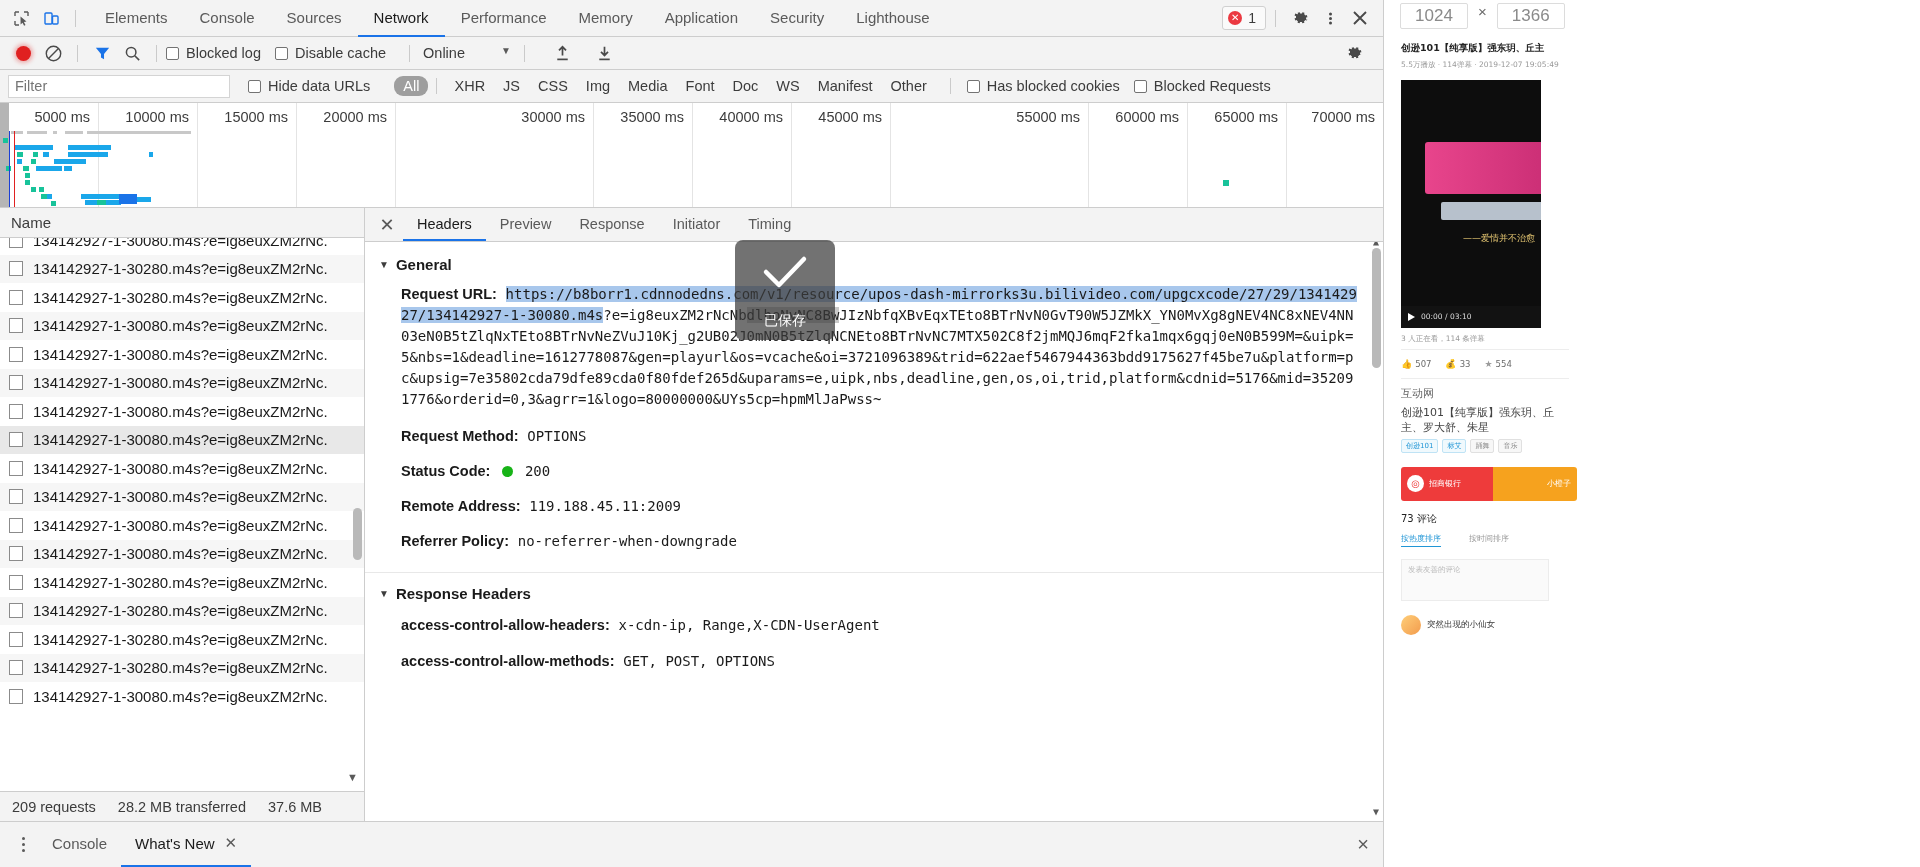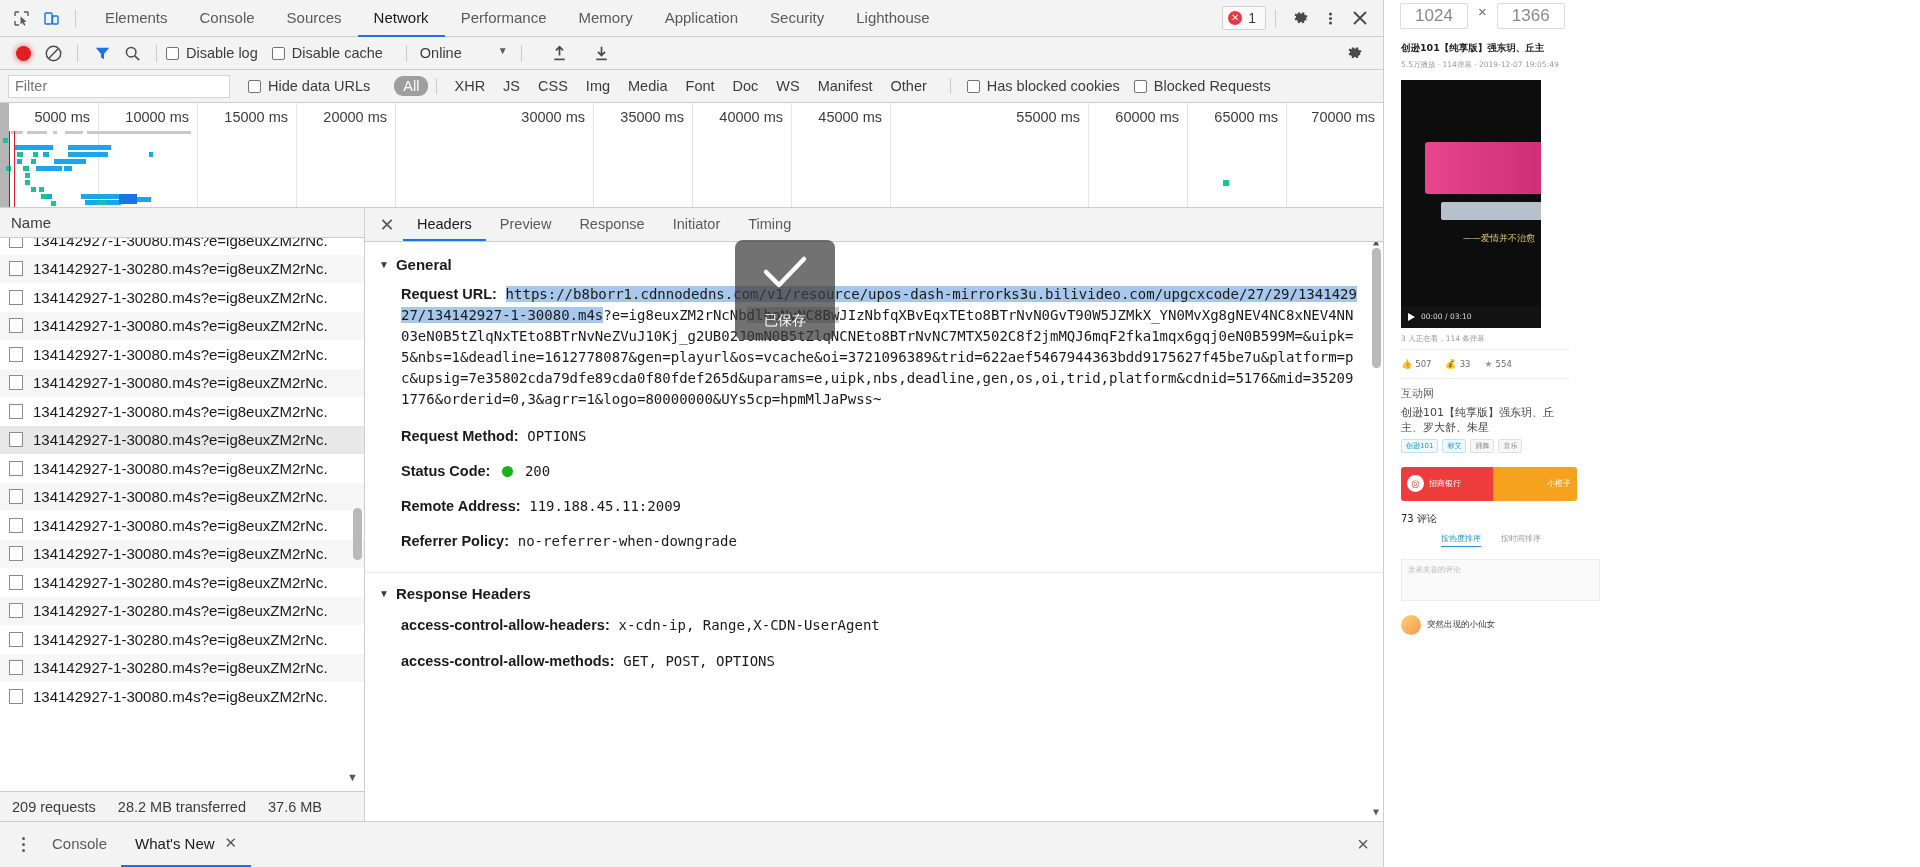--- a/index.html
+++ b/index.html
@@ -359,25 +359,25 @@
     background: linear-gradient(90deg,#ee3b3b 0 52%, #f6a21e 52% 100%);
     border-radius: 3px; display: flex; align-items: center; gap: 5px;
     padding: 0 6px; color: #fff; font-size: 8px;
   }
   .adcircle {
     width: 17px; height: 17px; border-radius: 50%;
     background: #fff; color: #ee3b3b; font-size: 10px;
     display: flex; align-items: center; justify-content: center; font-weight: bold;
   }
   .cmt-count { font-size: 10px; color: #222; padding: 11px 0 7px 0; }
-  .cmt-sort { display: flex; gap: 20px; font-size: 8px; padding-bottom: 5px; margin-left: 40px; }
+  .cmt-sort { display: flex; gap: 28px; font-size: 8px; padding-bottom: 5px; }
   .cmt-sort .on { color: #2196d6; border-bottom: 1px solid #2196d6; padding-bottom: 2px; }
   .cmt-sort .off { color: #999; }
   .cmt-input {
-    margin-top: 7px; width: 199px; height: 42px;
+    margin-top: 7px; width: 148px; height: 42px;
     border: 1px solid #ececec; background: #fafafa;
     font-size: 7.5px; color: #bbb; padding: 5px 6px;
   }
   .cmt-row {
     display: flex; align-items: center; gap: 6px;
     padding-top: 14px; font-size: 8.5px; color: #333;
   }
   .avatar-c {
     width: 20px; height: 20px; border-radius: 50%;
     background: linear-gradient(135deg,#ffcf7a,#f29b4c);
@@ -463,21 +463,21 @@
       </div>
       <div class="icon-btn">
         <svg width="19" height="19" viewBox="0 0 20 20">
           <circle cx="8.6" cy="8.6" r="5" stroke="#4a4a4a" stroke-width="1.6" fill="none"></circle>
           <path d="M12.4 12.4L17 17" stroke="#4a4a4a" stroke-width="1.7"></path>
         </svg>
       </div>
       <div class="vsep"></div>
       <label class="chklabel">
         <span class="chk"></span>
-        <span>Disable log</span>
+        <span>Blocked log</span>
       </label>
       <label class="chklabel">
         <span class="chk"></span>
         <span>Disable cache</span>
       </label>
       <div class="vsep"></div>
       <div class="throttle">
         <span>Online</span>
         <span class="caret">▼</span>
       </div>

